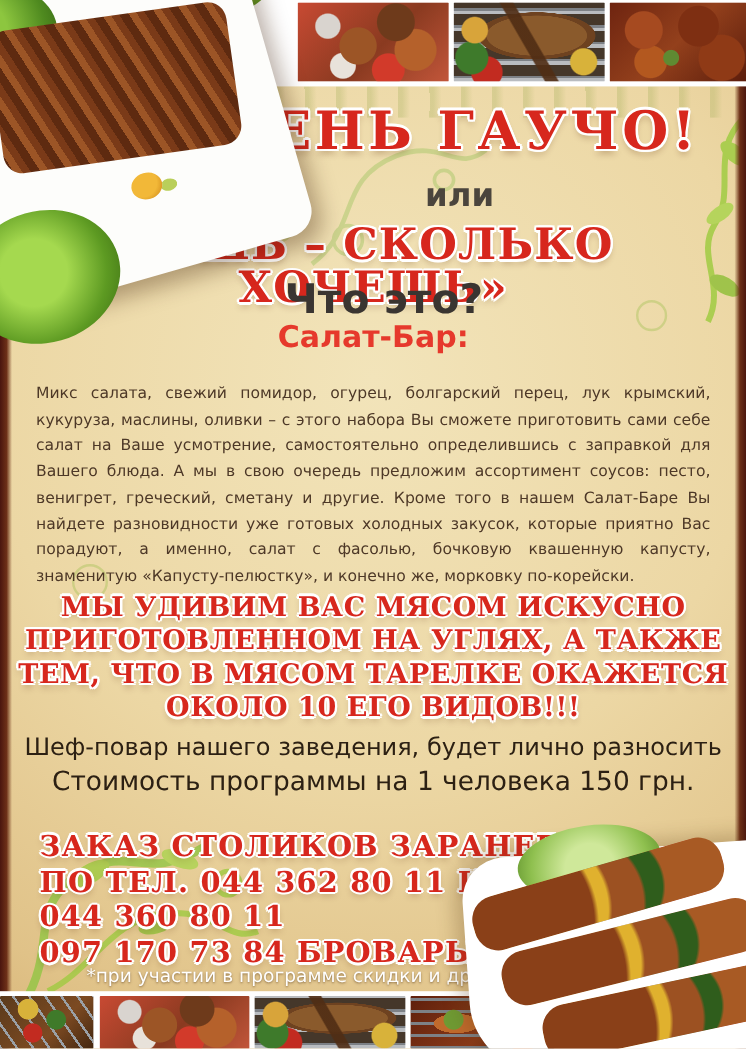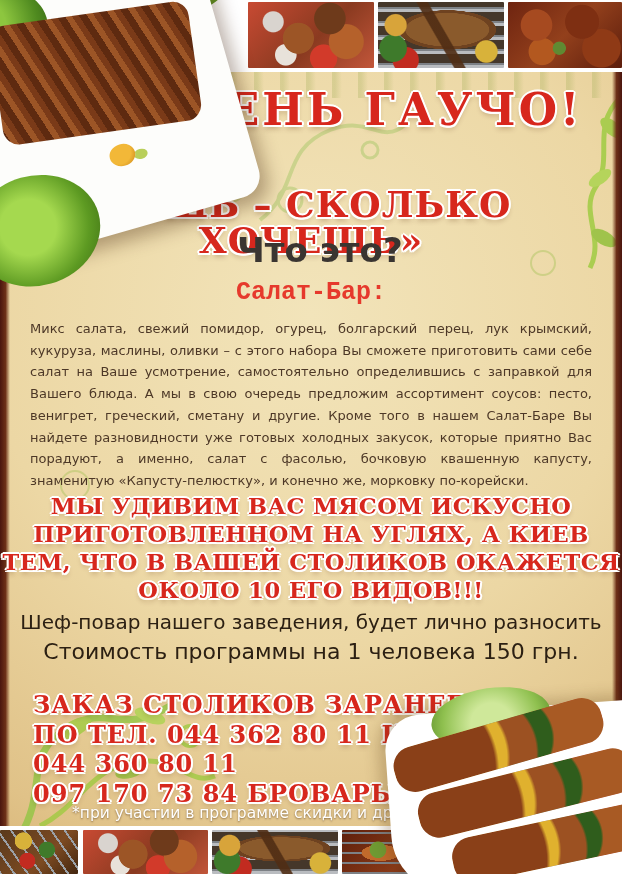--- a/index.html
+++ b/index.html
@@ -106,22 +106,22 @@
       -1.5px -1.5px 0 #fff,1.5px -1.5px 0 #fff,-1.5px 1.5px 0 #fff,1.5px 1.5px 0 #fff,
       0 4px 5px rgba(80,30,0,.25);}
   .title{position:absolute;top:88px;left:150px;width:466px;text-align:center;z-index:2;
     font-size:44px;letter-spacing:3px;line-height:1;}
   .or-word{position:absolute;top:148px;left:150px;width:466px;text-align:center;z-index:2;
     font-size:27px;color:#4b453d;font-weight:bold;}
   .subtitle{position:absolute;top:186px;left:0;width:622px;text-align:center;z-index:2;
     font-size:36px;letter-spacing:1px;line-height:1;}
   .question{position:absolute;top:230px;left:0;width:640px;text-align:center;z-index:2;
     font-size:34px;font-weight:bold;color:#3a3531;}
-  .salad-heading{position:absolute;top:278px;left:0;width:622px;text-align:center;z-index:2;
-    font-size:25px;font-weight:bold;color:#e6392c;font-family:Liberation Mono, monospace;}
+  .salad-heading{position:absolute;top:266px;left:0;width:622px;text-align:center;z-index:2;
+    font-size:25px;font-weight:bold;color:#e6392c;}
   .body-text{position:absolute;top:304px;left:30px;width:562px;z-index:2;
     font-size:13px;line-height:21.7px;color:#4d3827;text-align:justify;margin-top:14px;}
   .meat-promo{position:absolute;top:492px;left:0;width:622px;text-align:center;z-index:2;
     font-size:22.5px;line-height:28px;letter-spacing:.5px;}
   .chef{position:absolute;top:608px;left:0;width:622px;text-align:center;z-index:2;
     font-size:20px;line-height:29px;font-weight:normal;color:#2c2013;}
   .chef .price{font-size:22px;}
   .booking{position:absolute;top:690px;left:33px;z-index:2;font-size:24px;line-height:29.5px;
     letter-spacing:1px;}
   .disclaimer{position:absolute;top:804px;left:72px;z-index:2;font-size:15.5px;color:#ffffff;
@@ -168,33 +168,34 @@
   <div class="platter">
     <div class="lettuce l2"></div>
     <div class="plate"></div>
     <div class="lettuce l1"></div>
     <div class="lettuce l3"></div>
     <div class="meat"></div>
     <div class="physalis"></div>
   </div>
 
   <div class="title western">ДЕНЬ ГАУЧО!</div>
+  <div class="or-word">или</div>
   <div class="subtitle western">«ЕШЬ – СКОЛЬКО ХОЧЕШЬ»</div>
   <div class="question">Что это?</div>
   <div class="salad-heading">Салат-Бар:</div>
 
   <div class="body-text">
     <span>Микс салата, свежий помидор, огурец, болгарский перец, лук крымский, кукуруза, маслины, оливки – с этого набора Вы сможете приготовить сами себе салат на Ваше усмотрение, самостоятельно определившись с заправкой для Вашего блюда. А мы в свою очередь предложим ассортимент соусов: песто, венигрет, греческий, сметану и другие.</span>
     <span>Кроме того в нашем Салат-Баре Вы найдете разновидности уже готовых холодных закусок, которые приятно Вас порадуют, а именно, салат с фасолью, бочковую квашенную капусту, знаменитую «Капусту-пелюстку», и конечно же, морковку по-корейски.</span>
   </div>
 
   <div class="meat-promo western">
     <div>МЫ УДИВИМ ВАС МЯСОМ ИСКУСНО</div>
-    <div>ПРИГОТОВЛЕННОМ НА УГЛЯХ, А КИЕВ</div>
-    <div>ТЕМ, ЧТО В ВАШЕЙ СТОЛИКОВ ОКАЖЕТСЯ</div>
+    <div>ПРИГОТОВЛЕННОМ НА УГЛЯХ, А ТАКЖЕ</div>
+    <div>ТЕМ, ЧТО В МЯСОМ ТАРЕЛКЕ ОКАЖЕТСЯ</div>
     <div>ОКОЛО 10 ЕГО ВИДОВ!!!</div>
   </div>
 
   <div class="chef">
     <div>Шеф-повар нашего заведения, будет лично разносить</div>
     <div class="price">Стоимость программы на 1 человека 150 грн.</div>
   </div>
 
   <div class="booking western">
     <div>ЗАКАЗ СТОЛИКОВ ЗАРАНЕЕ</div>

